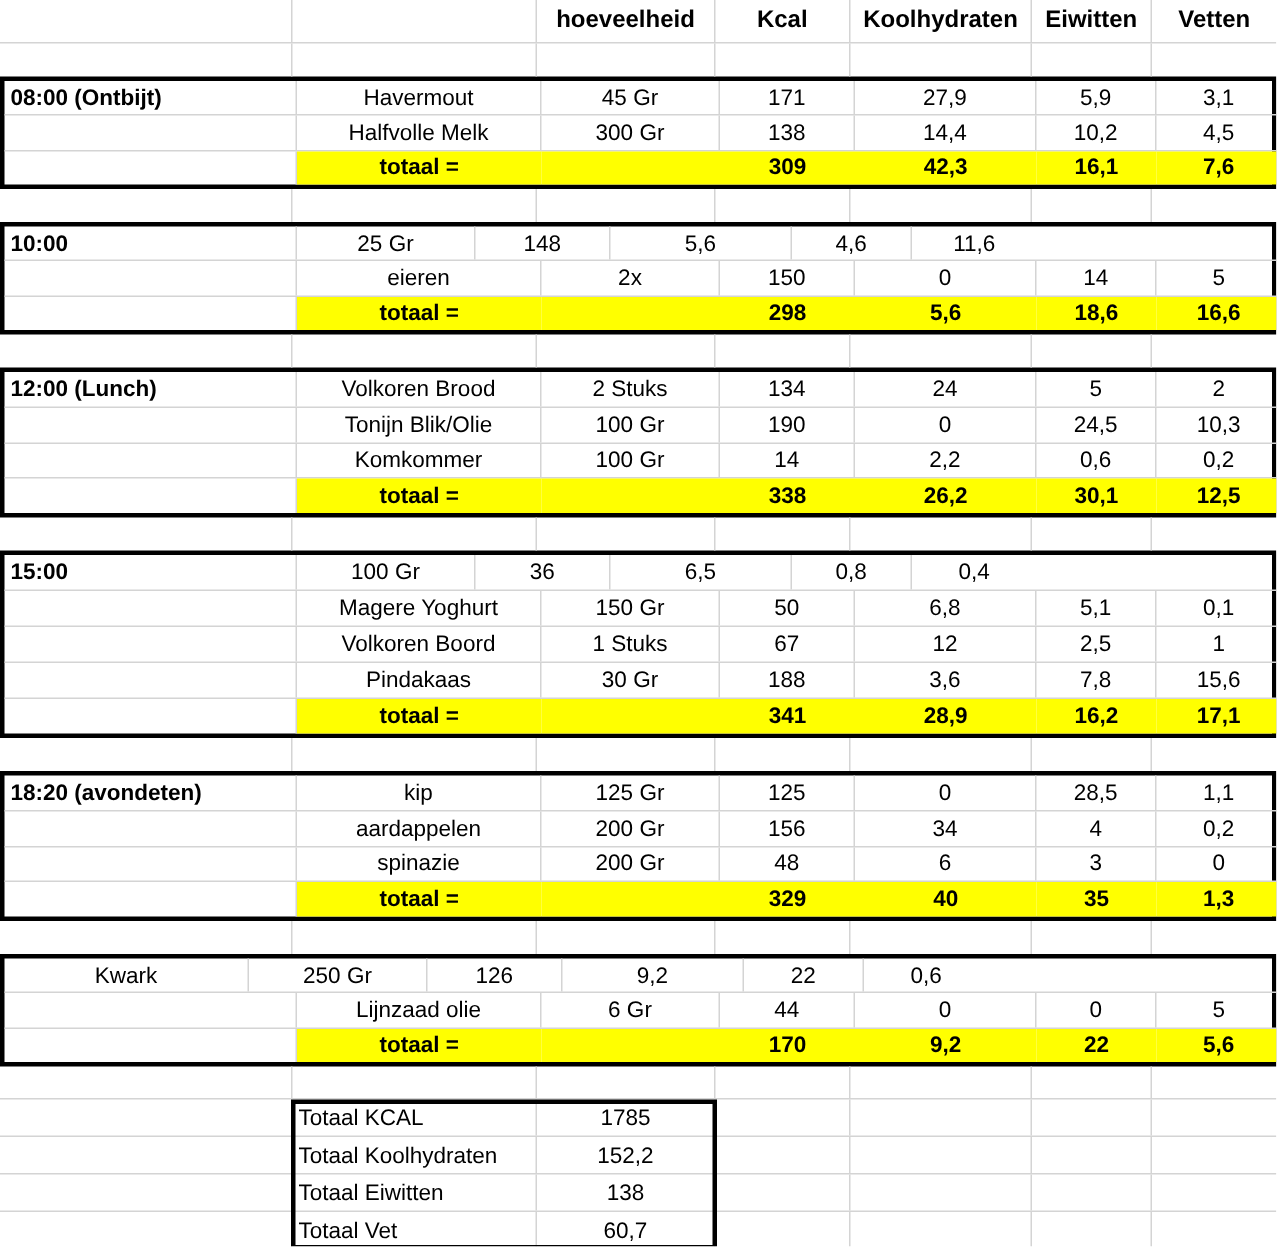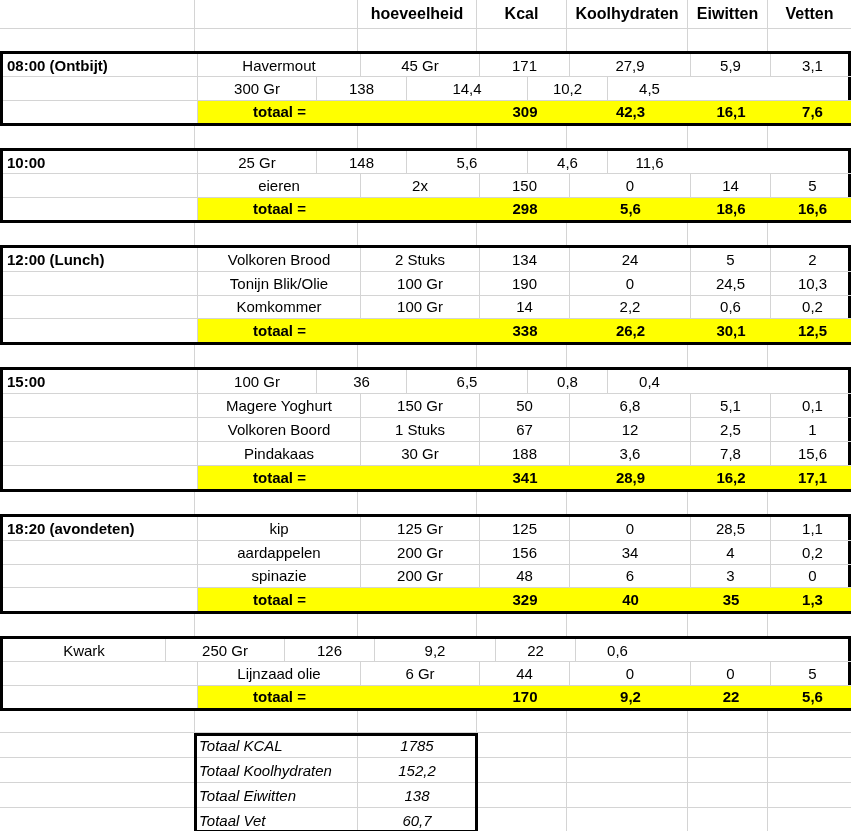--- a/index.html
+++ b/index.html
@@ -28,21 +28,21 @@
   .pre-summary{box-sizing:border-box;border-bottom:1px solid var(--grid);}
   .block{
     border:3px solid var(--border);box-sizing:border-box;
     display:flex;flex-direction:column;width:851px;
   }
   .block .row{flex:1 1 auto;min-height:0;}
   .block .row:not(:last-child){border-bottom:1px solid var(--grid);}
   .yellow{background:var(--highlight);}
   .summary{height:100px;position:relative;display:flex;flex-direction:column;width:851px;}
   .summary .row{flex:1 1 auto;min-height:0;}
-  .summary .row:not(:last-child){border-bottom:1px solid var(--grid);font-style:italic;}
+  .summary .row:not(:last-child){border-bottom:1px solid var(--grid);}
   .summary-box{
     position:absolute;left:194px;top:0;width:284px;height:100px;
     border:3px solid var(--border);box-sizing:border-box;pointer-events:none;
   }
 </style>
 </head>
 <body>
 
 <div class="sheet" id="sheet">
     <div class="row header-row">
@@ -68,20 +68,21 @@
         <div class="cell left bold r" style="width: 195px;">08:00 (Ontbijt)</div>
         <div class="cell r" style="width: 163px;">Havermout</div>
         <div class="cell r" style="width: 119px;">45 Gr</div>
         <div class="cell r" style="width: 90px;">171</div>
         <div class="cell r" style="width: 121px;">27,9</div>
         <div class="cell r" style="width: 80px;">5,9</div>
         <div class="cell" style="width: 83px;">3,1</div>
       </div>
       <div class="row item-row">
         <div class="cell left bold r" style="width: 195px;"></div>
+        <div class="cell r" style="width: 163px;">Halfvolle Melk</div>
         <div class="cell r" style="width: 119px;">300 Gr</div>
         <div class="cell r" style="width: 90px;">138</div>
         <div class="cell r" style="width: 121px;">14,4</div>
         <div class="cell r" style="width: 80px;">10,2</div>
         <div class="cell" style="width: 83px;">4,5</div>
       </div>
       <div class="row total-row">
         <div class="cell r" style="width: 195px;"></div>
         <div class="cell yellow bold" style="width: 163px;">totaal =</div>
         <div class="cell yellow" style="width: 119px;"></div>

